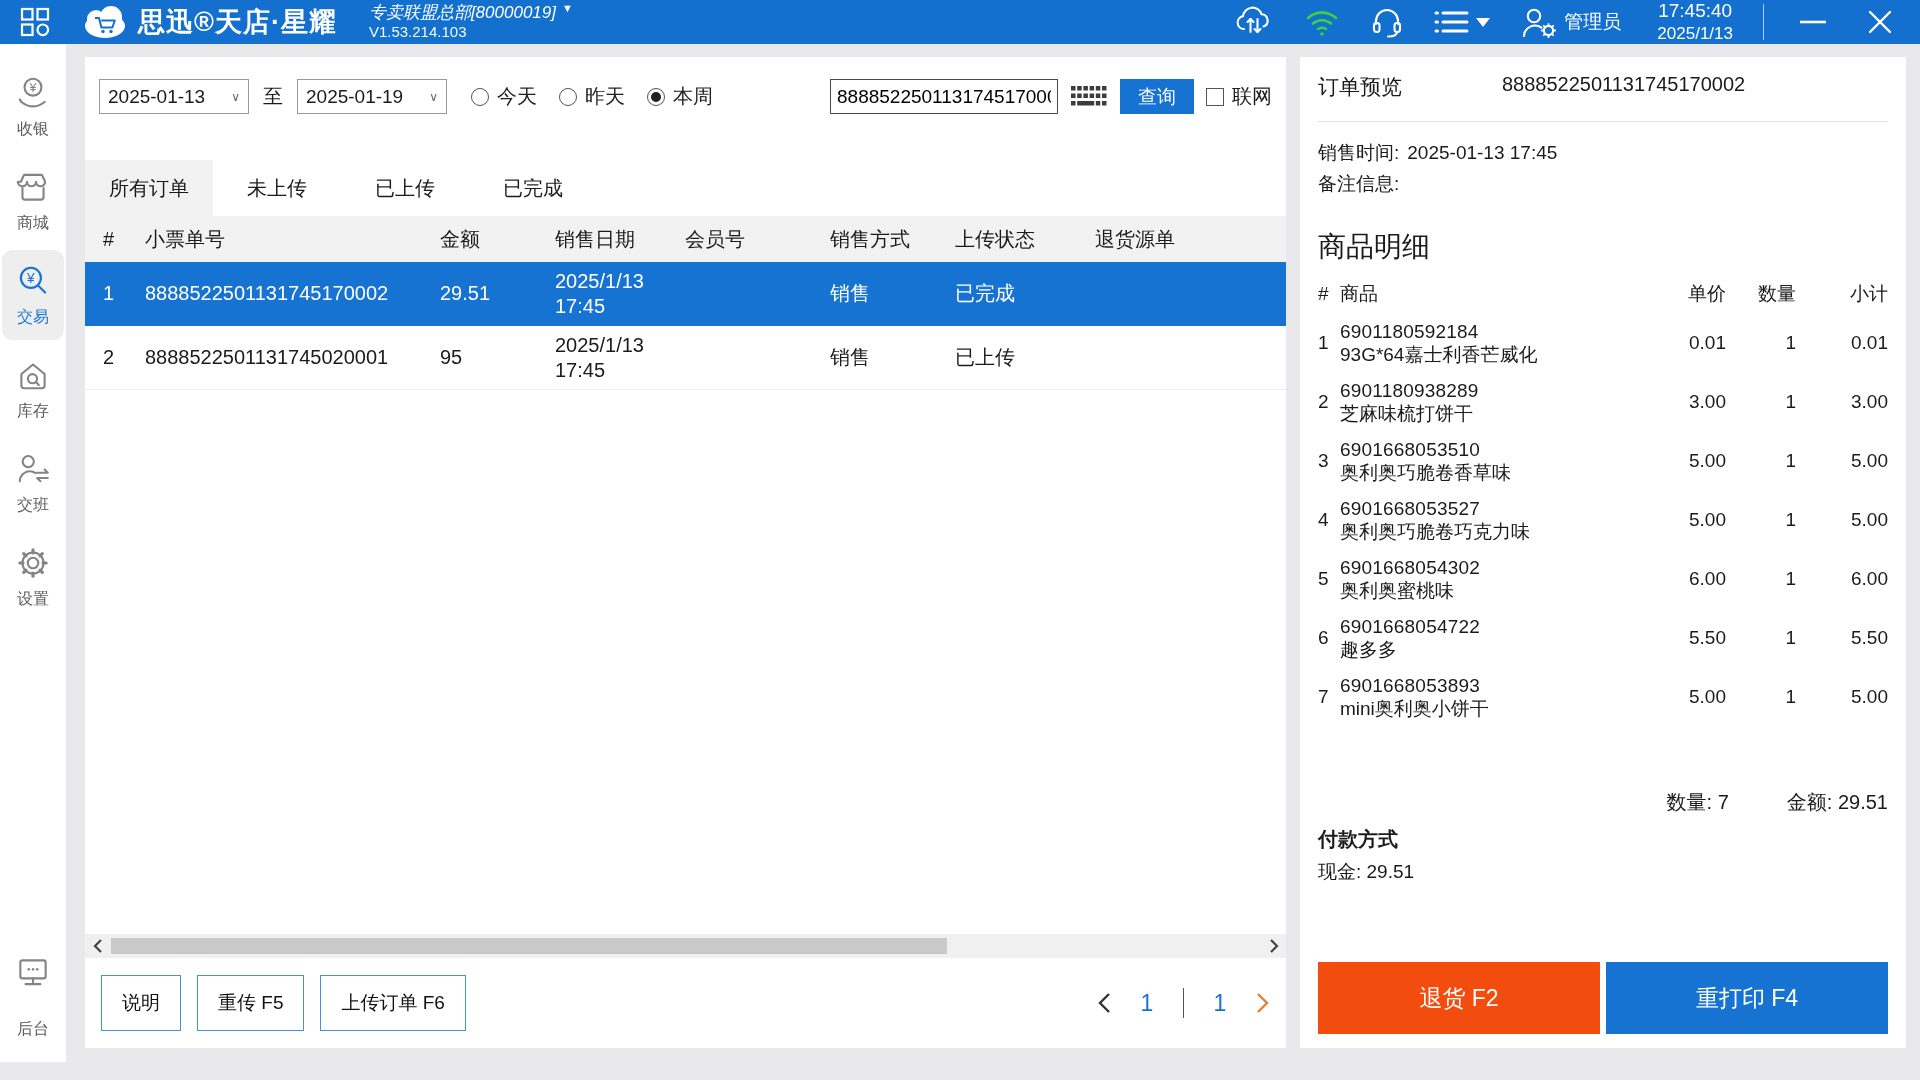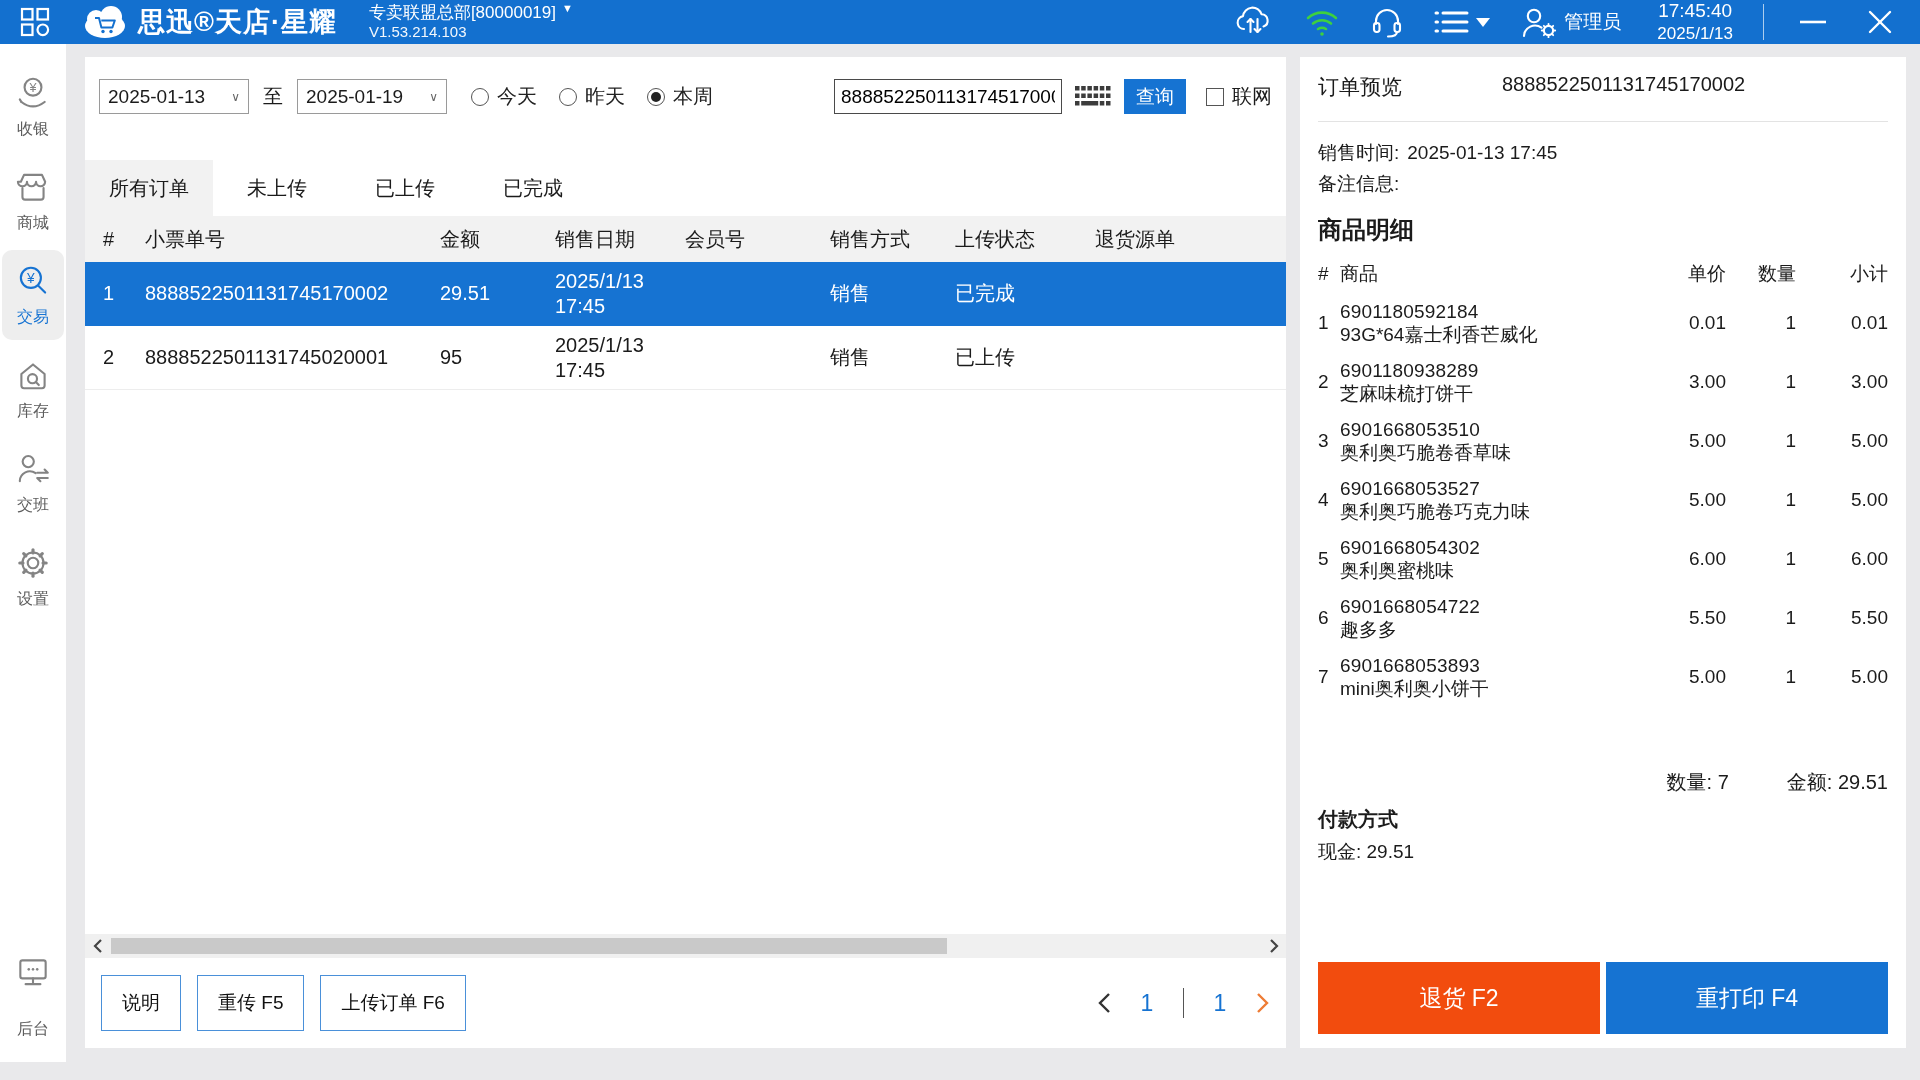--- a/index.html
+++ b/index.html
@@ -6,21 +6,21 @@
   html,body { width:1920px; height:1080px; overflow:hidden; }
   body { font-family:"Liberation Sans","DejaVu Sans",sans-serif; background:#e9e9eb; color:#1b1b1b; }
 
   
   .topbar { height:44px; background:#1370cf; display:flex; align-items:center; color:#fff; padding:0 22px 0 20px; }
   .tb-left { display:flex; align-items:center; gap:14px; }
   .apps-btn { display:flex; align-items:center; }
   .logo { display:flex; align-items:center; gap:10px; margin-left:18px; }
   .brand { font-size:27px; font-weight:700; letter-spacing:1px; }
   .store-block { margin-left:18px; line-height:1.25; }
-  .store-line { font-size:17px; display:flex; align-items:flex-start; gap:6px; cursor:pointer; }
+  .store-line { font-size:17px; display:flex; align-items:flex-start; gap:6px; cursor:pointer;font-style:italic; }
   .store-line .caret { font-size:11px; }
   .version { font-size:15px; opacity:.95; }
   .tb-right { margin-left:auto; display:flex; align-items:center; gap:30px; }
   .tb-ic { display:flex; align-items:center; gap:6px; cursor:pointer; }
   .user-name { font-size:19px; }
   .clock { text-align:center; line-height:1.35; margin-left:6px; }
   .clock .t { font-size:19px; }
   .clock .d { font-size:17px; }
   .tb-sep { width:1px; height:36px; background:rgba(255,255,255,.65); }
   .win-btn { display:flex; align-items:center; padding:6px; cursor:pointer; }
@@ -43,22 +43,22 @@
   .dsel { width:150px; height:35px; border:1px solid #9a9a9a; display:flex; align-items:center; justify-content:space-between; padding:0 8px; font-size:19px; cursor:pointer; background:#fff; }
   .dsel .chev { color:#666; font-size:12px; }
   .to-label { font-size:20px; margin:0 4px; }
   .radio-group { display:flex; align-items:center; gap:22px; margin-left:14px; }
   .radio-opt { display:flex; align-items:center; gap:8px; font-size:20px; cursor:pointer; color:#222; }
   .radio { width:18px; height:18px; border:1.5px solid #555; border-radius:50%; position:relative; flex:none; }
   .radio.checked::after { content:""; position:absolute; inset:3px; background:#222; border-radius:50%; }
   .f-spacer { flex:1; }
   .search-input { width:228px; height:35px; border:1px solid #4a4a4a; font-size:19px; padding:0 6px; font-family:inherit; }
   .kb-btn { display:flex; align-items:center; padding:0 2px; cursor:pointer; }
-  .query-btn { width:62px; height:35px; background:#1673d2; color:#fff; border:none; font-size:19px; font-family:inherit; cursor:pointer; }
-  .online { display:flex; align-items:center; gap:8px; font-size:20px; margin-left:10px; cursor:pointer; }
+  .query-btn { width:74px; height:35px; background:#1673d2; color:#fff; border:none; font-size:19px; font-family:inherit; cursor:pointer; }
+  .online { display:flex; align-items:center; gap:8px; font-size:20px; margin-left:2px; cursor:pointer; }
   .cbox { width:18px; height:18px; border:1.5px solid #555; background:#fff; flex:none; }
 
   
   .tabstrip { display:flex; margin-top:46px; height:56px; }
   .tab { width:128px; display:flex; align-items:center; justify-content:center; font-size:20px; cursor:pointer; }
   .tab.active { background:#f2f2f2; }
   .orow { display:grid; grid-template-columns:42px 295px 115px 130px 145px 125px 140px 1fr; align-items:center; padding-left:18px; font-size:20px; }
   .ohead { background:#f2f2f2; height:46px; font-weight:500; }
   .obody { flex:1; overflow:hidden; }
   .orow.data { height:64px; border-bottom:1px solid #ededed; cursor:pointer; }
@@ -78,21 +78,21 @@
   .pg-arrow { cursor:pointer; display:flex; align-items:center; }
 
   
   .pv-head { display:flex; gap:100px; padding:16px 0 20px; }
   .pv-title { font-size:21px; }
   .pv-orderno { font-size:20px; }
   .pv-divider { height:1px; background:#e3e3e3; }
   .pv-info { padding-top:16px; font-size:19px; line-height:1.62; }
   .pv-line { display:flex; gap:8px;align-items:flex-end; }
   .pv-line .second { margin-left:118px; }
-  .pv-sec-title { font-size:24px; font-weight:700; margin-top:14px; }
+  .pv-sec-title { font-size:28px; font-weight:400; margin-top:28px; }
   .pgrid { display:grid; grid-template-columns:22px 1fr 80px 70px 92px; align-items:center; font-size:19px; }
   .pgrid .num { text-align:right; }
   .pv-items-head { height:40px; margin-top:8px; font-weight:500; }
   .pv-item { min-height:59px; padding:5px 0; }
   .pv-item .nm { line-height:1.22; }
   .pv-item .code { letter-spacing:.2px; }
   .pv-totals { display:flex; justify-content:flex-end; gap:58px; font-size:20px; margin-top:62px; }
   .pv-pay-title { font-size:20px; font-weight:700; margin-top:10px; }
   .pv-pay-line { font-size:19px; margin-top:6px; }
   .pv-actions { margin-top:auto; display:flex; gap:6px; }

